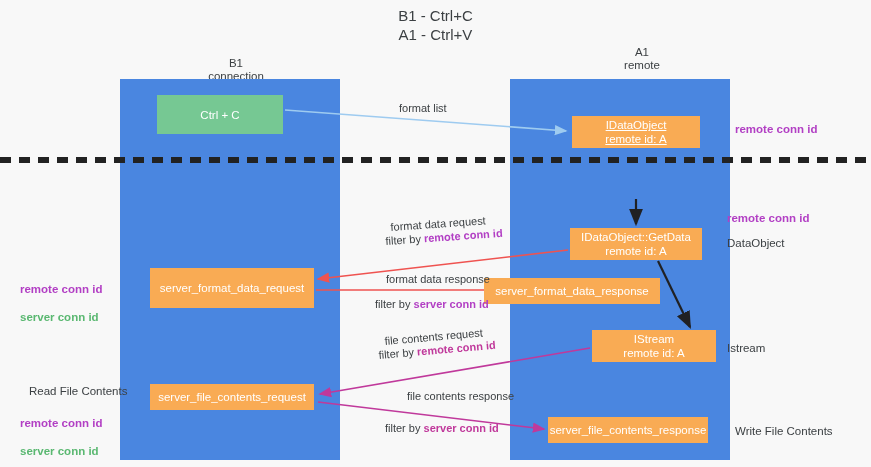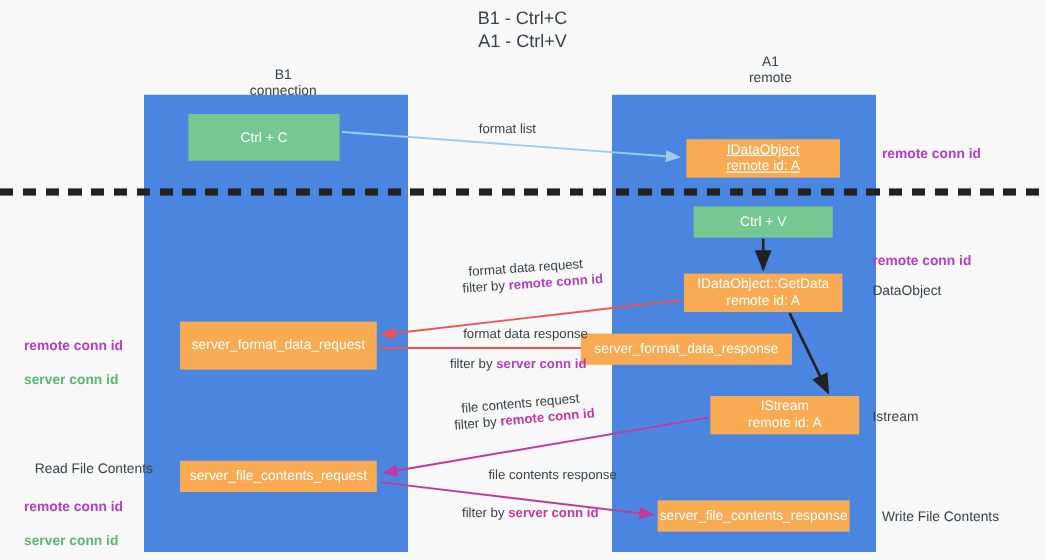--- a/index.html
+++ b/index.html
@@ -143,21 +143,20 @@
     <line x1="316" y1="290" x2="508" y2="290" stroke="#ef5350" stroke-width="1.6" marker-end="url(#ar-red)"></line>
 
     <line x1="658" y1="261" x2="690" y2="327" stroke="#202124" stroke-width="2.2" marker-end="url(#ar-black)"></line>
 
     <line x1="590" y1="348" x2="320" y2="394" stroke="#c0399b" stroke-width="1.6" marker-end="url(#ar-magenta)"></line>
 
     <line x1="318" y1="402" x2="544" y2="429" stroke="#c0399b" stroke-width="1.6" marker-end="url(#ar-magenta)"></line>
   </svg>
 
   <div class="box green" id="box-ctrlc">Ctrl + C</div>
-  <div class="box green" id="box-ctrlv">Ctrl + V</div>
   <div class="box orange" id="box-idataobject">IDataObject
 remote id: A</div>
   <div class="box orange" id="box-getdata">IDataObject::GetData
 remote id: A</div>
   <div class="box orange" id="box-istream">IStream
 remote id: A</div>
   <div class="box orange" id="box-srv-fmt-req">server_format_data_request</div>
   <div class="box orange" id="box-srv-fmt-res">server_format_data_response</div>
   <div class="box orange" id="box-srv-file-req">server_file_contents_request</div>
   <div class="box orange" id="box-srv-file-res">server_file_contents_response</div>

